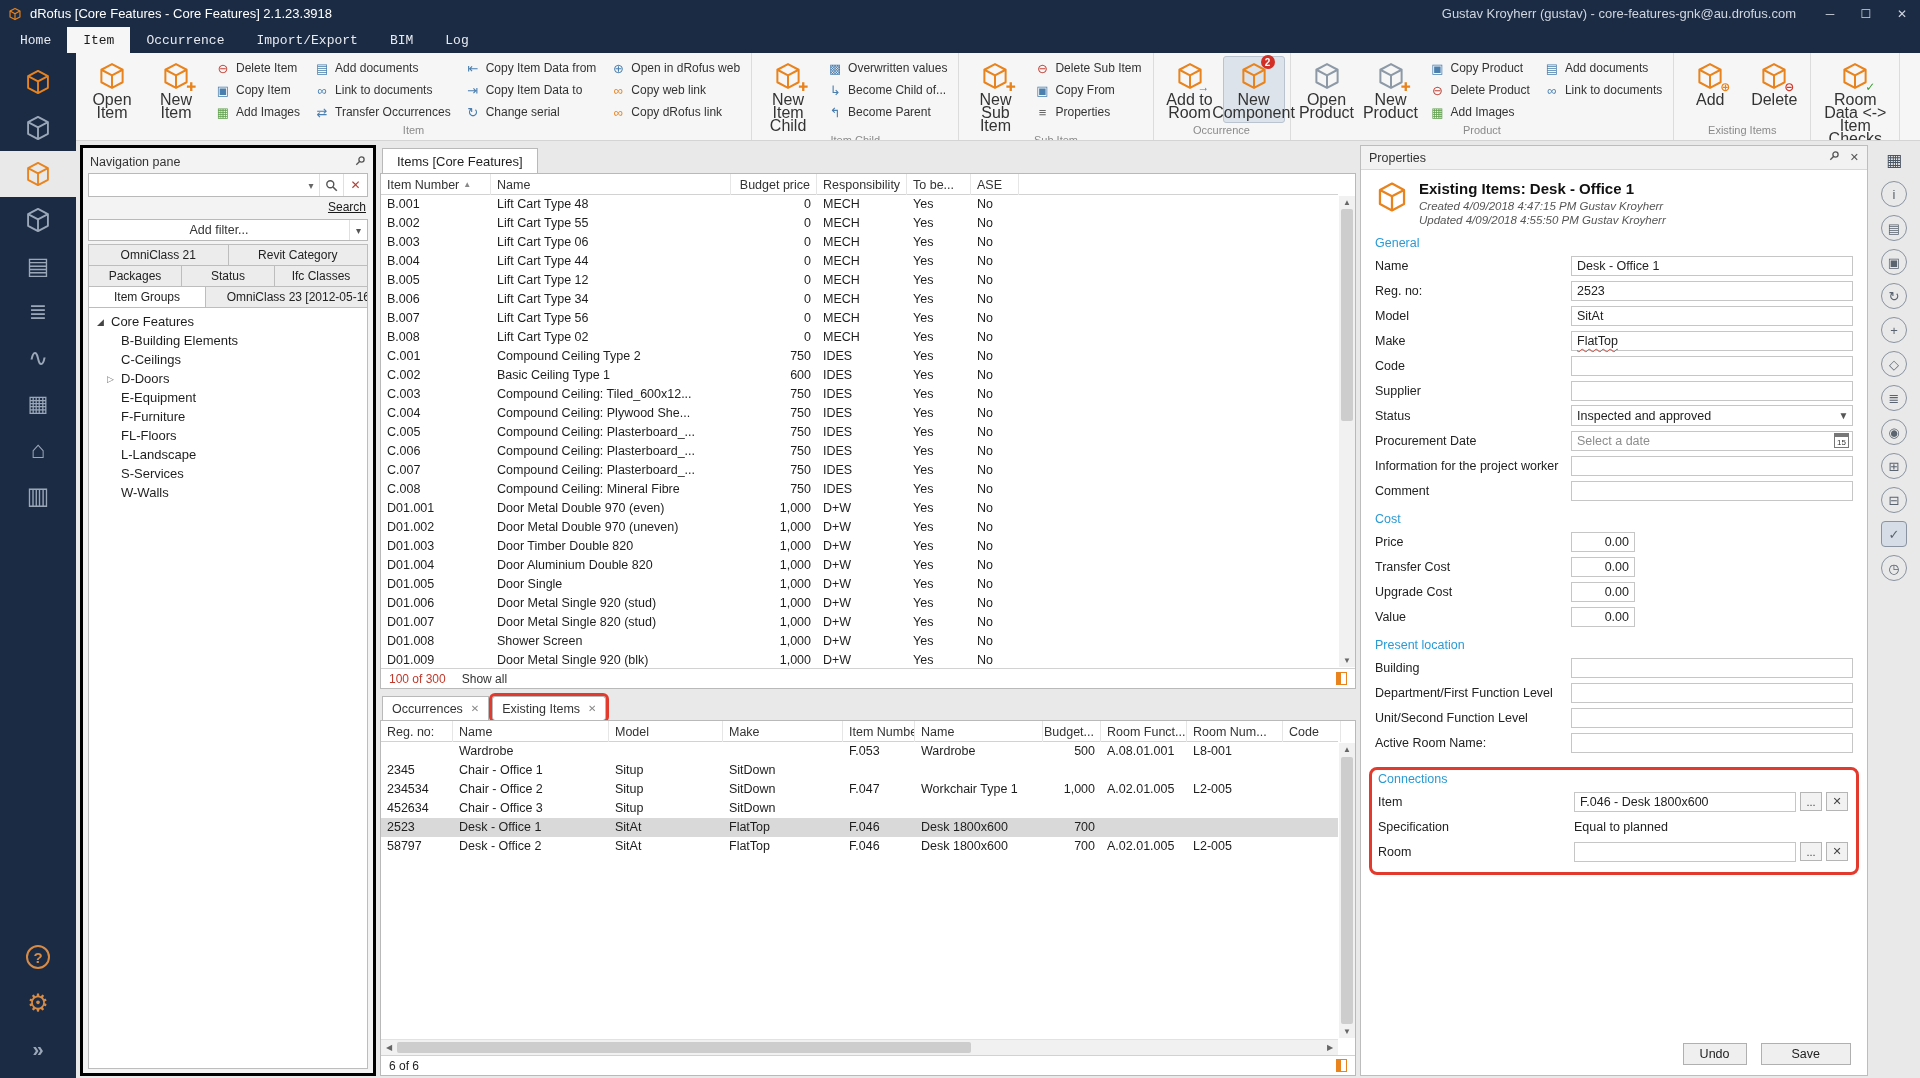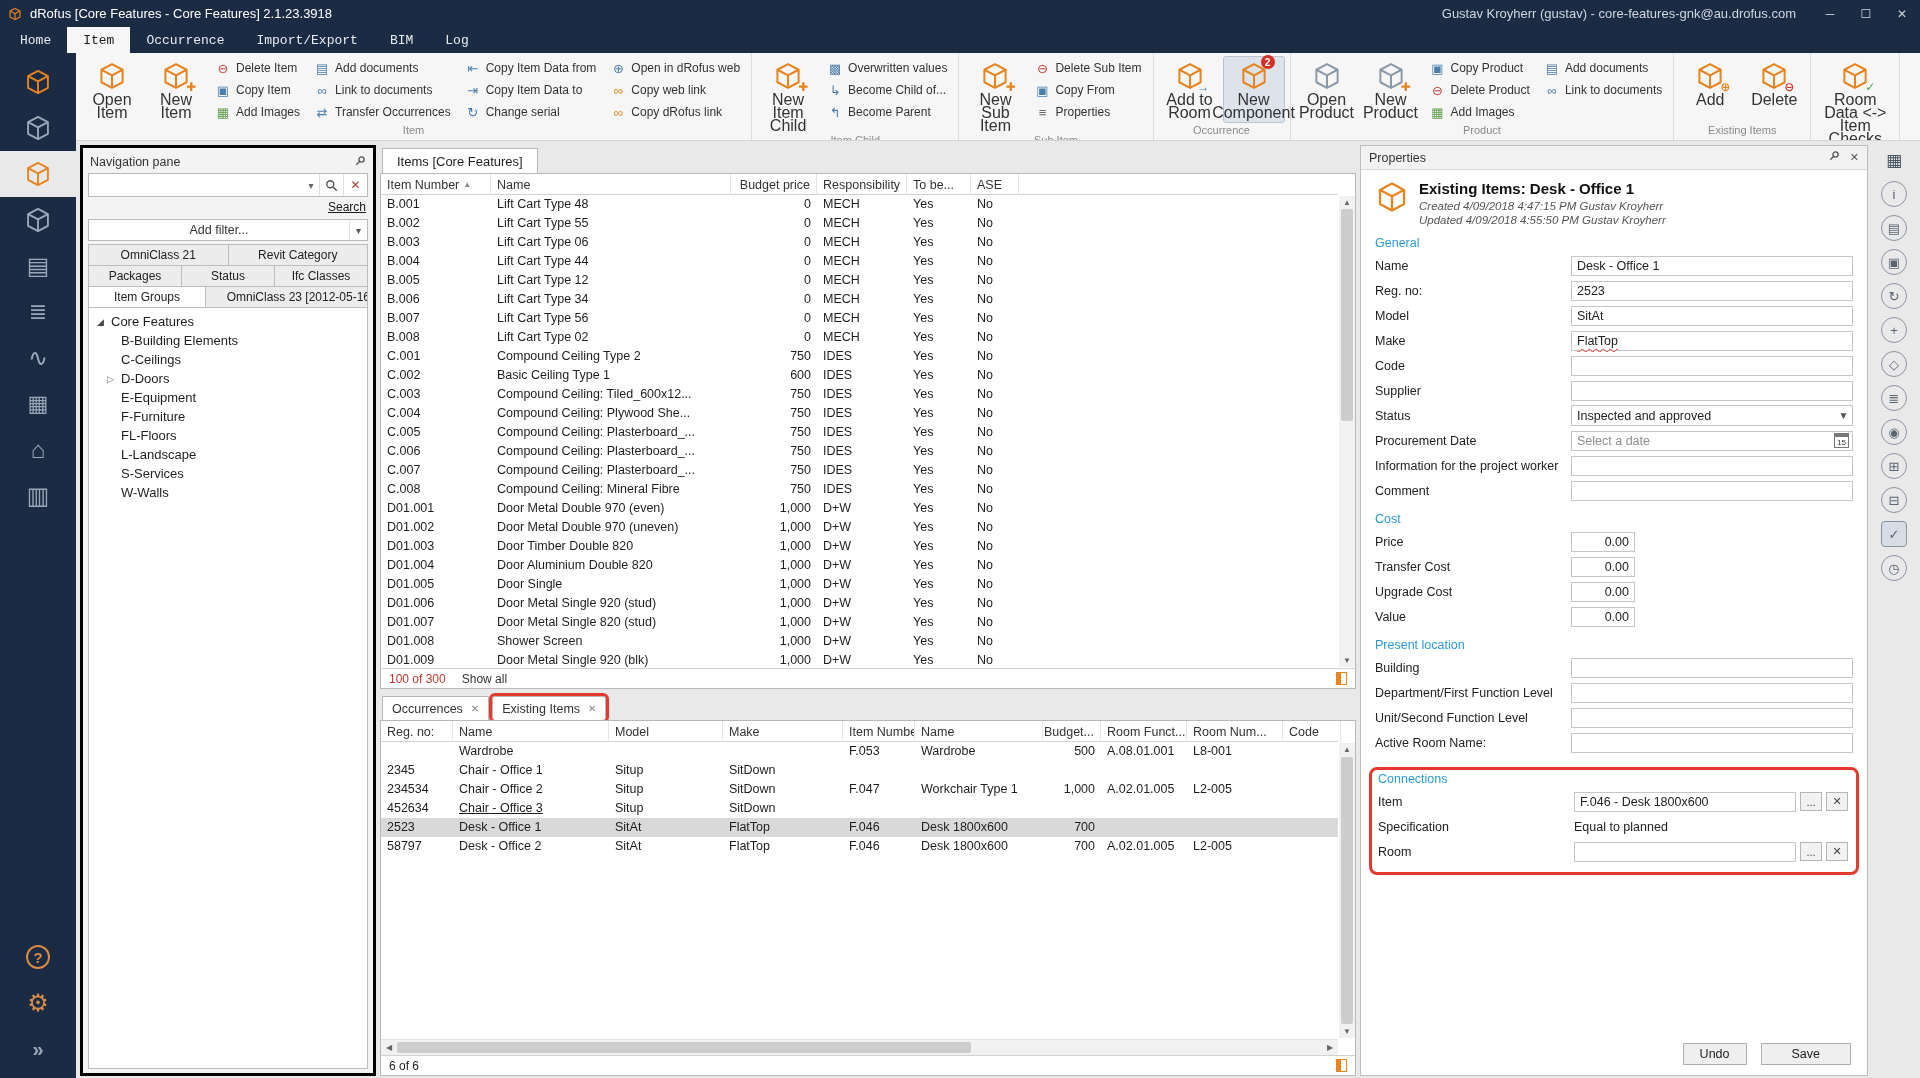--- a/index.html
+++ b/index.html
@@ -905,21 +905,21 @@
                     <div class="td" style="width: 120px;">SitDown</div>
                     <div class="td" style="width: 72px;">F.047</div>
                     <div class="td" style="width: 128px;">Workchair Type 1</div>
                     <div class="td num" style="width: 58px;">1,000</div>
                     <div class="td" style="width: 86px;">A.02.01.005</div>
                     <div class="td" style="width: 96px;">L2-005</div>
                     <div class="td" style="width: 58px;"></div>
                   </div>
                   <div class="tr">
                     <div class="td" style="width: 72px;">452634</div>
-                    <div class="td" style="width: 156px; text-decoration: underline;">Chair - Office 3</div>
+                    <div class="td" style="width: 156px;">Chair - Office 3</div>
                     <div class="td" style="width: 114px;">Situp</div>
                     <div class="td" style="width: 120px;">SitDown</div>
                     <div class="td" style="width: 72px;"></div>
                     <div class="td" style="width: 128px;"></div>
                     <div class="td num" style="width: 58px;"></div>
                     <div class="td" style="width: 86px;"></div>
                     <div class="td" style="width: 96px;"></div>
                     <div class="td" style="width: 58px;"></div>
                   </div>
                   <div class="tr sel">

